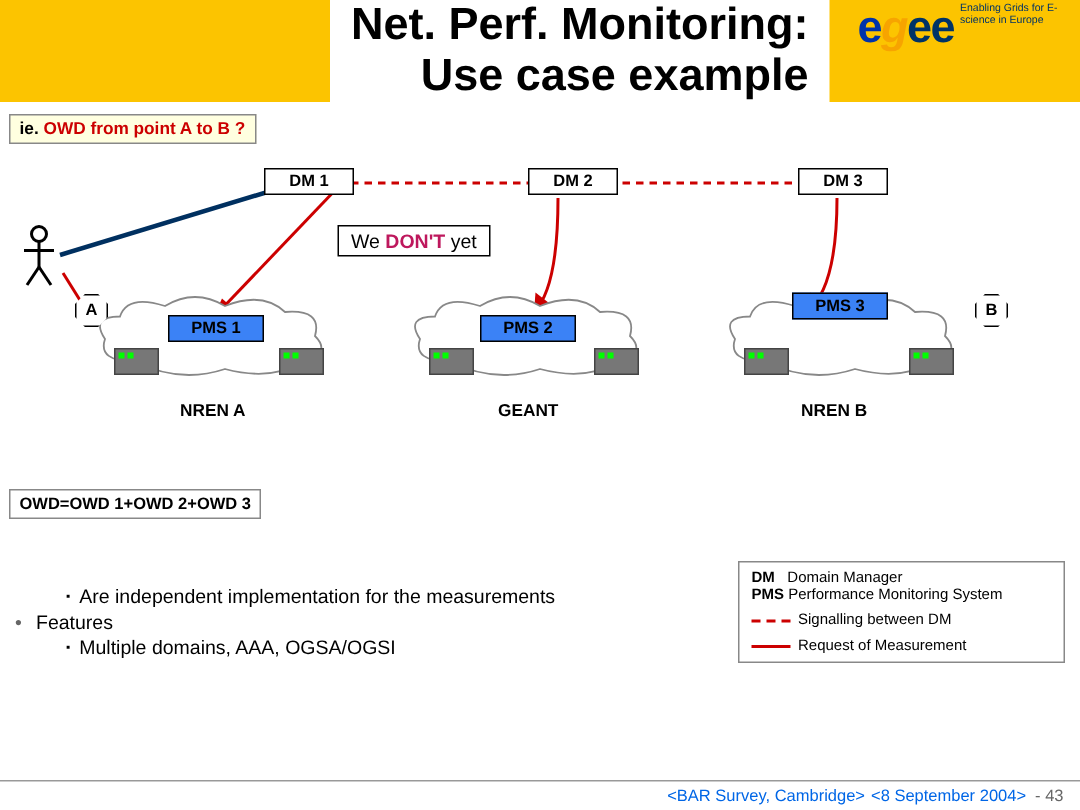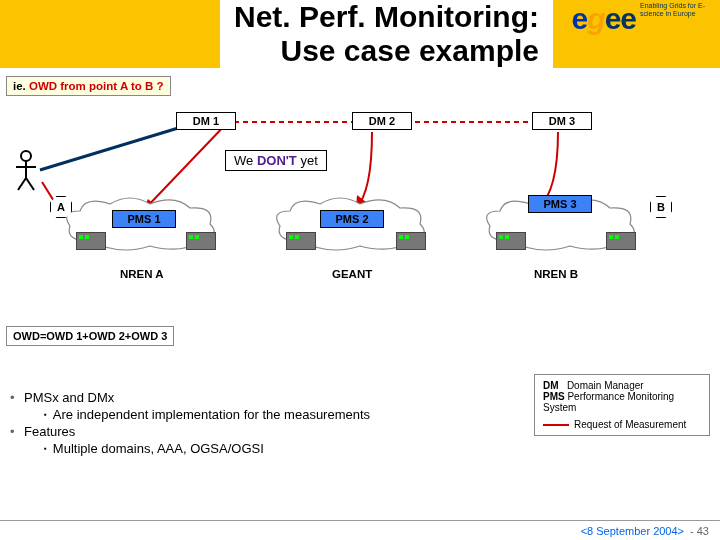--- a/index.html
+++ b/index.html
@@ -12,36 +12,36 @@
   .logo-glyph .e1 { color: #0033aa; }
   .logo-glyph .g { color: #f7a400; font-style: italic; }
   .logo-tag { font-size: 7px; color: #003366; line-height: 1.1; width: 72px; }
   .callout { position: absolute; left: 6px; top: 76px; background: #ffffe0; border: 1px solid #888; padding: 3px 6px; font-size: 11.5px; font-weight: bold; }
   .callout .red { color: #c00; margin-top: 13px; }
   .diagram { position: absolute; left: 0; top: 92px; width: 720px; height: 230px; }
   .dm { position: absolute; width: 60px; height: 18px; border: 1px solid #000; text-align: center; font-size: 11px; font-weight: bold; line-height: 16px; background: #fff; }
   .stick { position: absolute; left: 12px; top: 58px; }
   .stick svg { width: 28px; height: 42px; }
   .overlay { position: absolute; left: 225px; top: 58px; background: #fff; border: 1px solid #000; padding: 2px 8px; font-size: 13px; }
-  .overlay .dont { color: #4c1d95; font-weight: bold; }
+  .overlay .dont { color: #be185d; font-weight: bold; }
   .cloud { position: absolute; width: 160px; height: 60px; }
   .cloud svg { width: 100%; height: 100%; }
   .pms { position: absolute; width: 64px; height: 18px; border: 1px solid #000; background: #3b82f6; text-align: center; font-size: 11px; font-weight: bold; line-height: 16px; }
   .router { position: absolute; width: 30px; height: 18px; background: #777; border: 1px solid #444; }
   .router::before, .router::after { content: ""; position: absolute; width: 4px; height: 4px; background: #0f0; top: 2px; }
   .router::before { left: 2px; } .router::after { left: 8px; }
   .oct { position: absolute; width: 22px; height: 22px; background: #fff; border: 1px solid #000; font-size: 11px; font-weight: bold; display: flex; align-items: center; justify-content: center; clip-path: polygon(30% 0,70% 0,100% 30%,100% 70%,70% 100%,30% 100%,0 70%,0 30%); }
   .nren { position: absolute; font-size: 11.5px; font-weight: bold; }
   .owd-box { position: absolute; left: 6px; top: 326px; border: 1px solid #888; background: #fff; padding: 3px 6px; font-size: 11px; font-weight: bold; }
   .bullets { position: absolute; left: 10px; top: 390px; width: 510px; font-size: 13px; }
   .bullets .b1 { color: #666; display: inline-block; width: 14px; vertical-align: top; }
   .bullets .row { margin-bottom: 2px; }
   .bullets .sub { margin-left: 34px; }
   .bullets .sq { font-size: 8px; vertical-align: 2px; margin-right: 6px; }
-  .legend { position: absolute; right: 10px; top: 374px; border: 1px solid #888; padding: 5px 8px; font-size: 10px; width: 176px; background: #fff; }
+  .legend { position: absolute; right: 10px; top: 374px; border: 1px solid #888; padding: 5px 8px; font-size: 10px; width: 218px; background: #fff; }
   .legend .row2 { display: flex; align-items: center; margin-top: 6px; gap: 5px; }
   .legend .dash { width: 26px; border-top: 2px dashed #c00; }
   .legend .solid { width: 26px; border-top: 2px solid #c00; }
   .footer { position: absolute; left: 0; bottom: 0; width: 100%; height: 20px; background: #fff; border-top: 1px solid #999; font-size: 11px; display: flex; align-items: center; justify-content: flex-end; padding-right: 8px; }
   .footer .cy { color: #0066e6; }
   .footer .sep { color: #666; margin: 0 3px; }
   svg.lines { position: absolute; left: 0; top: 0; width: 720px; height: 230px; pointer-events: none; }
 </style>
 </head>
 <body>
@@ -126,31 +126,35 @@
     </div>
 
   <div class="nren" style="left:120px; top:176px">NREN A</div>
   <div class="nren" style="left:332px; top:176px">GEANT</div>
   <div class="nren" style="left:534px; top:176px">NREN B</div>
 </div>
 
 <div class="owd-box"><span>OWD=OWD 1+OWD 2+OWD 3</span></div>
 
 <div class="bullets">
-  <div class="row"><span class="b1">•</span><span>PMSx and DMx</span></div>
   <div class="row sub"><span class="sq">▪</span><span>Are independent implementation for the measurements</span></div>
   <div class="row"><span class="b1">•</span><span>Features</span></div>
   <div class="row sub"><span class="sq">▪</span><span>Multiple domains, AAA, OGSA/OGSI</span></div>
 </div>
 
 <div class="legend">
   <div><b>DM</b>&nbsp;&nbsp;&nbsp;Domain Manager</div>
   <div><b>PMS</b> Performance Monitoring System</div>
   <div class="row2">
+      <span class="dash"></span>
+      <span>Signalling between DM</span>
+    </div>
+  <div class="row2">
       <span class="solid"></span>
       <span>Request of Measurement</span>
     </div>
 </div>
 
 <div class="footer">
+  <span class="cy">&lt;BAR Survey, Cambridge&gt;</span>
   <span class="cy" style="margin-left:4px">&lt;8 September 2004&gt;</span>
   <span class="sep" style="margin-left:6px">- 43</span>
 </div>
 
 </body></html>

